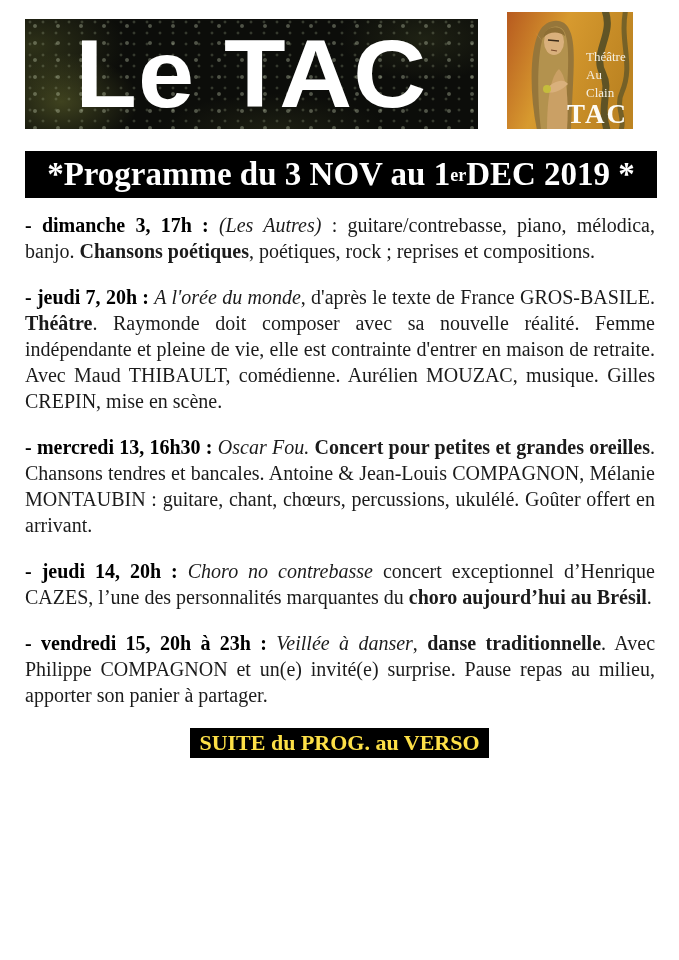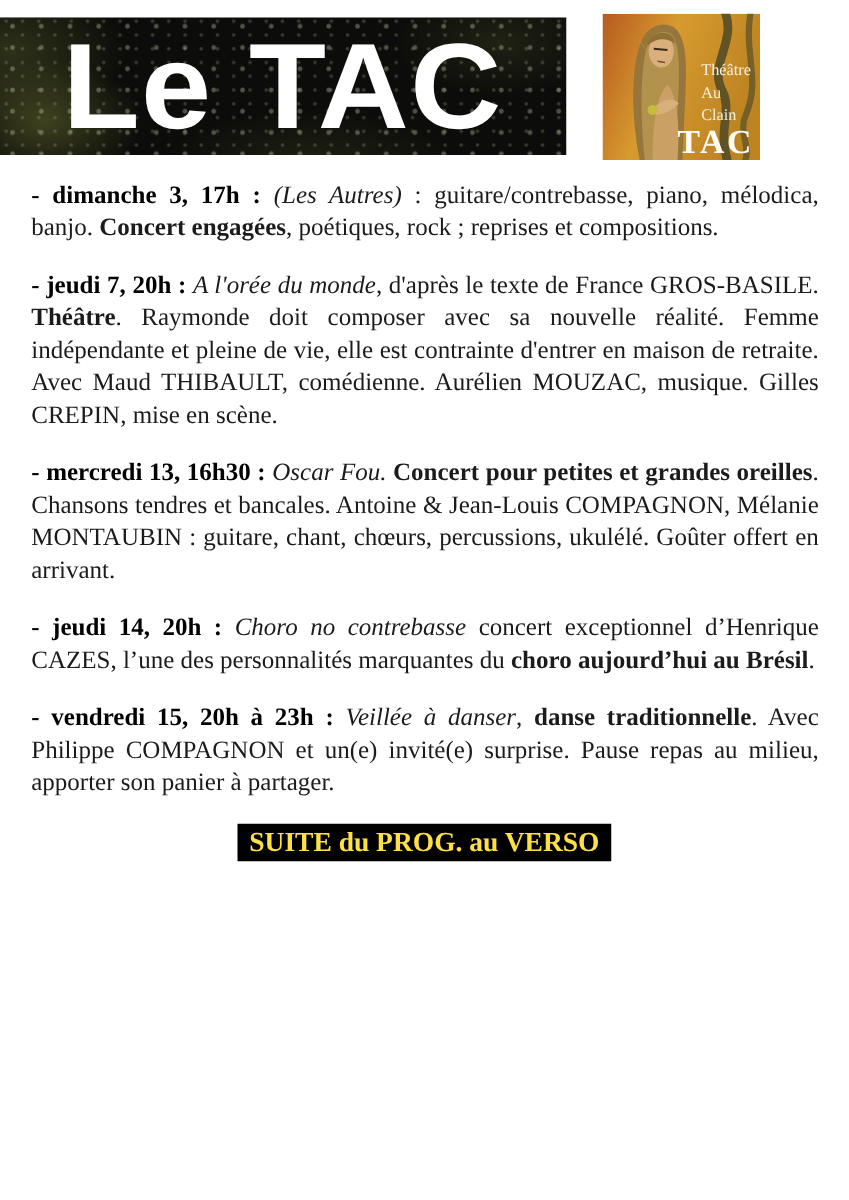--- a/index.html
+++ b/index.html
@@ -8,21 +8,22 @@
     width: 679px; height: 960px;
     font-family: "Liberation Serif", serif;
     color: #1b1b1b;
     overflow: hidden;
   }
   .page { width: 679px; height: 960px; padding-top: 8px; position: relative; }
 
   
   .header-row {
     display: flex;
-    align-items: center;
+    align-items: flex-end;
+    padding-left: 25px;
     height: 121px;
   }
   .banner {
     width: 453px; height: 110px;
     background-color: #0c0d0a;
     background-image:
       radial-gradient(circle 1.4px at 10px 7px, rgba(210,220,190,.34) 1.4px, transparent 2.4px),
       radial-gradient(circle 1px at 5px 3px, rgba(150,160,130,.30) 1px, transparent 1.8px),
       radial-gradient(ellipse 110px 70px at 8% 75%, rgba(105,110,48,.55), transparent 70%),
       radial-gradient(ellipse 130px 80px at 2% 25%, rgba(88,94,42,.45), transparent 70%),
@@ -128,23 +129,28 @@
         <path d="M38,79 C46,68 57,66 61,72 C54,79 44,83 38,79 Z" fill="#d9b07c"></path>
         <circle cx="40" cy="77" r="4" fill="#c5bd3c"></circle>
         <text x="79" y="49" class="logo-small">Théâtre</text>
         <text x="79" y="67" class="logo-small">Au</text>
         <text x="79" y="85" class="logo-small">Clain</text>
         <text x="60" y="111" class="logo-big">TAC</text>
       </svg>
     </div>
   </div>
 
+  <div class="title-bar">
+    <span>*Programme du 3 NOV au 1</span>
+      <sup>er</sup>
+      <span> DEC 2019 *</span>
+  </div>
 
   <main class="events">
-      <p class="event"><span class="seg-date">- dimanche 3, 17h : </span><span class="seg-italic">(Les Autres)</span><span class="seg-normal"> : guitare/contrebasse, piano, mélodica, banjo. </span><span class="seg-bold">Concert engagées</span><span class="seg-normal">, poétiques, rock ; reprises et compositions.</span></p>
+      <p class="event"><span class="seg-date">- dimanche 3, 17h : </span><span class="seg-italic">(Les Autres)</span><span class="seg-normal"> : guitare/contrebasse, piano, mélodica, banjo. </span><span class="seg-bold">Chansons poétiques</span><span class="seg-normal">, poétiques, rock ; reprises et compositions.</span></p>
       <p class="event"><span class="seg-date">- jeudi 7, 20h : </span><span class="seg-italic">A l'orée du monde</span><span class="seg-normal">, d'après le texte de France GROS-BASILE. </span><span class="seg-bold">Théâtre</span><span class="seg-normal">. Raymonde doit composer avec sa nouvelle réalité. Femme indépendante et pleine de vie, elle est contrainte d'entrer en maison de retraite. Avec Maud THIBAULT, comédienne. Aurélien MOUZAC, musique. Gilles CREPIN, mise en scène.</span></p>
       <p class="event"><span class="seg-date">- mercredi 13, 16h30 : </span><span class="seg-italic">Oscar Fou.</span><span class="seg-normal"> </span><span class="seg-bold">Concert pour petites et grandes oreilles</span><span class="seg-normal">. Chansons tendres et bancales. Antoine &amp; Jean-Louis COMPAGNON, Mélanie MONTAUBIN : guitare, chant, chœurs, percussions, ukulélé. Goûter offert en arrivant.</span></p>
       <p class="event"><span class="seg-date">- jeudi 14, 20h : </span><span class="seg-italic">Choro no contrebasse</span><span class="seg-normal"> concert exceptionnel d’Henrique CAZES, l’une des personnalités marquantes du </span><span class="seg-bold">choro aujourd’hui au Brésil</span><span class="seg-normal">.</span></p>
       <p class="event"><span class="seg-date">- vendredi 15, 20h à 23h : </span><span class="seg-italic">Veillée à danser</span><span class="seg-normal">, </span><span class="seg-bold">danse traditionnelle</span><span class="seg-normal">. Avec Philippe COMPAGNON et un(e) invité(e) surprise. Pause repas au milieu, apporter son panier à partager.</span></p>
     </main>
 
   <footer class="footer">
     <span class="footer-badge">SUITE du PROG. au VERSO</span>
   </footer>
 

